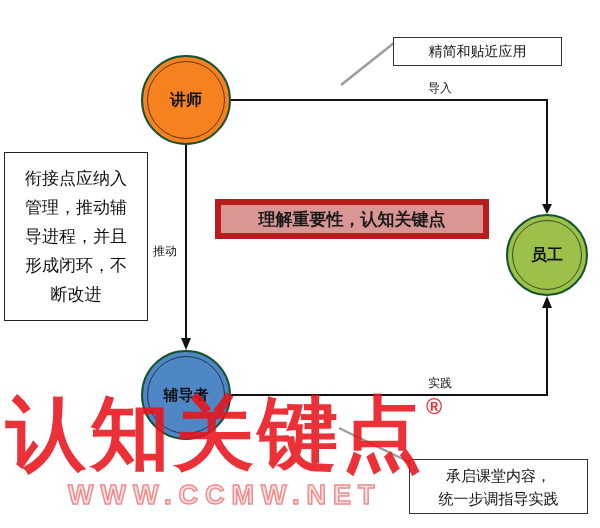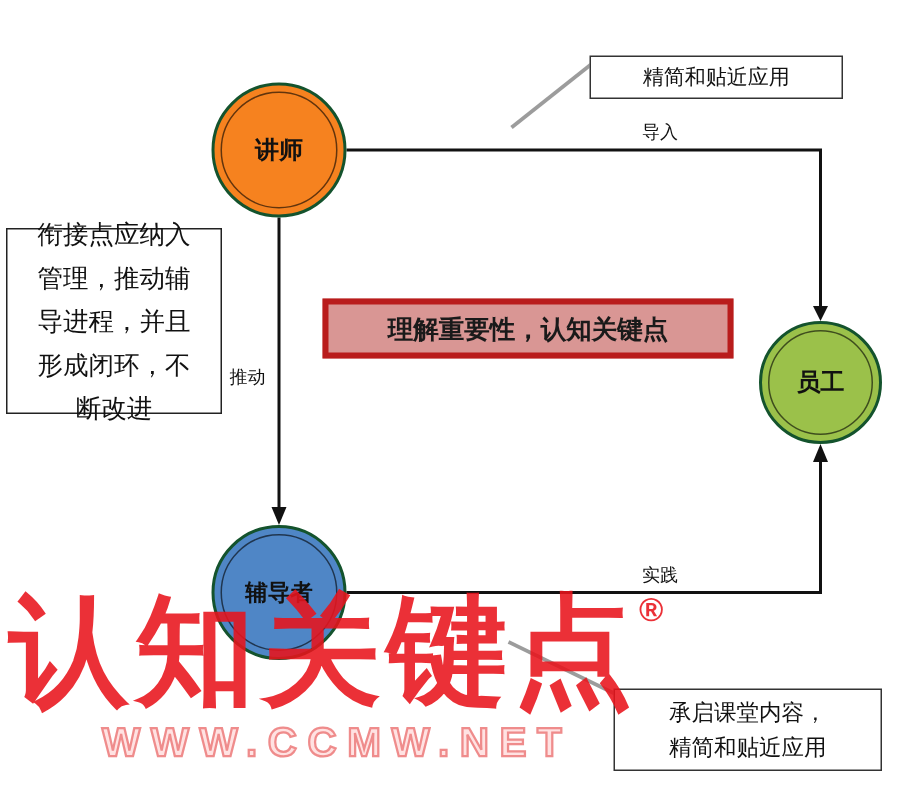--- a/index.html
+++ b/index.html
@@ -49,35 +49,35 @@
   .lbl-daoru   { left: 418px; top: 80px;  width: 44px; }
   .lbl-tuidong { left: 146px; top: 243px; width: 38px; }
   .lbl-shijian { left: 418px; top: 375px; width: 44px; }
   
   .process-box {
     position: absolute;
     left: 215px;
     width: 274px;
     height: 40px;
     background: #D99694;
-    border: 4px solid #b91c1c;
+    border: 6px solid #b91c1c;
     display: flex;
     align-items: center;
     justify-content: center;
     font-size: 17px;
     font-weight: 600;
     color: #1a1a1a;
   }
   .process-1 { top: 199px; }
   .process-2 { top: 271px; }
   
   .note-left {
     position: absolute;
     left: 4px; top: 152px;
-    width: 144px; height: 124px;
+    width: 144px; height: 169px;
     border: 1.5px solid #222;
     background: #fff;
     display: flex;
     align-items: center;
     justify-content: center;
     text-align: center;
     font-size: 17px;
     line-height: 29px;
     color: #111;
     white-space: pre-line;
@@ -145,21 +145,21 @@
 
     <line x1="186" y1="145" x2="186" y2="340" stroke="#111" stroke-width="2"></line>
     <polygon points="181,338 191,338 186,350" fill="#111"></polygon>
 
     <polyline points="231,395 547,395 547,306" fill="none" stroke="#111" stroke-width="2"></polyline>
     <polygon points="542,308 552,308 547,296" fill="#111"></polygon>
   </svg>
 
   <div class="callout callout-top">精简和贴近应用</div>
   <div class="callout callout-bottom">承启课堂内容，
-精简和贴近应用</div>
+统一步调指导实践</div>
 
   <div class="note-left">衔接点应纳入
 管理，推动辅
 导进程，并且
 形成闭环，不
 断改进</div>
 
   <div class="circle node-lecturer">
     <span>讲师</span>
   </div>

